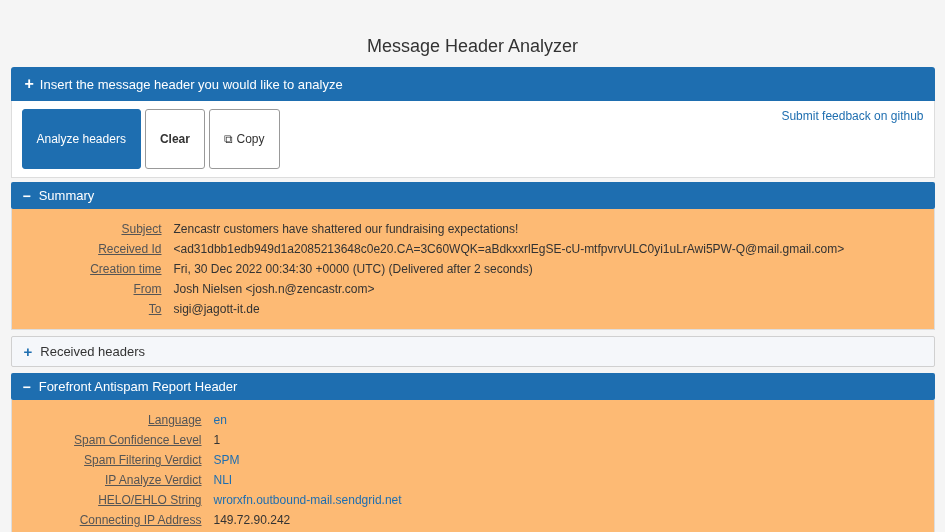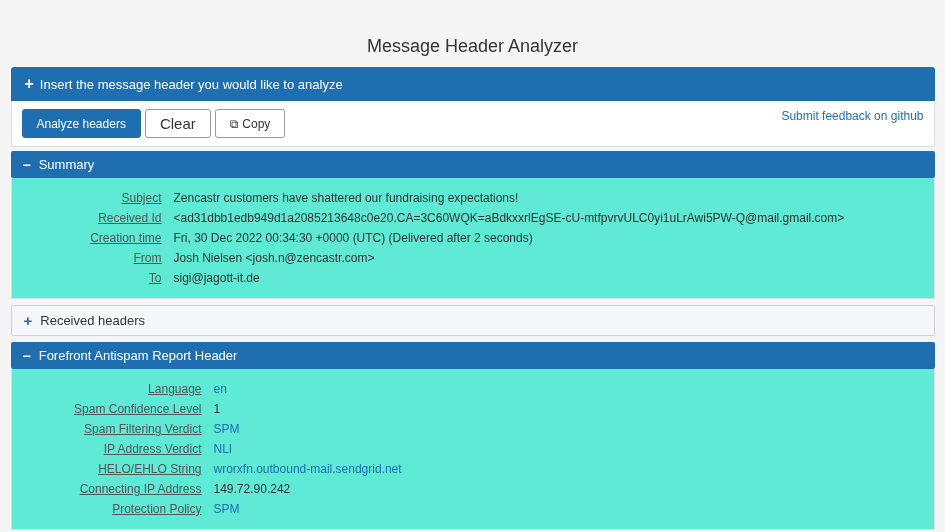--- a/index.html
+++ b/index.html
@@ -57,24 +57,25 @@
       border: 1px solid #1e6eb0;
       padding: 5px 14px;
       border-radius: 3px;
       cursor: pointer;
       font-size: 12px;
     }
     .btn-clear {
       background: white;
       color: #333;
       border: 1px solid #999;
-      padding: 5px 14px;
+      padding: 22px 14px;
       border-radius: 3px;
       cursor: pointer;
-      font-size: 15px;
+      font-size: 12px;
+      font-weight: bold;
     }
     .btn-copy {
       background: white;
       color: #333;
       border: 1px solid #999;
       padding: 5px 14px;
       border-radius: 3px;
       cursor: pointer;
       font-size: 12px;
       display: flex;
@@ -100,21 +101,21 @@
       font-weight: 500;
       cursor: pointer;
       border-radius: 2px;
     }
     .section-header .toggle-icon {
       font-size: 14px;
       font-weight: bold;
       line-height: 1;
     }
     .section-content {
-      background: #5eead4;
+      background: #fdba74;
       border: 1px solid #ddd;
       border-top: none;
       padding: 10px 16px;
     }
     .info-table {
       width: 100%;
       border-collapse: collapse;
     }
     .info-table tr td {
       padding: 3px 6px;
@@ -235,21 +236,21 @@
         </tr>
         <tr>
           <td>Spam Confidence Level</td>
           <td>1</td>
         </tr>
         <tr>
           <td>Spam Filtering Verdict</td>
           <td><a href="#" class="link-val">SPM</a></td>
         </tr>
         <tr>
-          <td>IP Address Verdict</td>
+          <td>IP Analyze Verdict</td>
           <td><a href="#" class="link-val">NLI</a></td>
         </tr>
         <tr>
           <td>HELO/EHLO String</td>
           <td><a href="#" class="link-val">wrorxfn.outbound-mail.sendgrid.net</a></td>
         </tr>
         <tr>
           <td>Connecting IP Address</td>
           <td>149.72.90.242</td>
         </tr>

